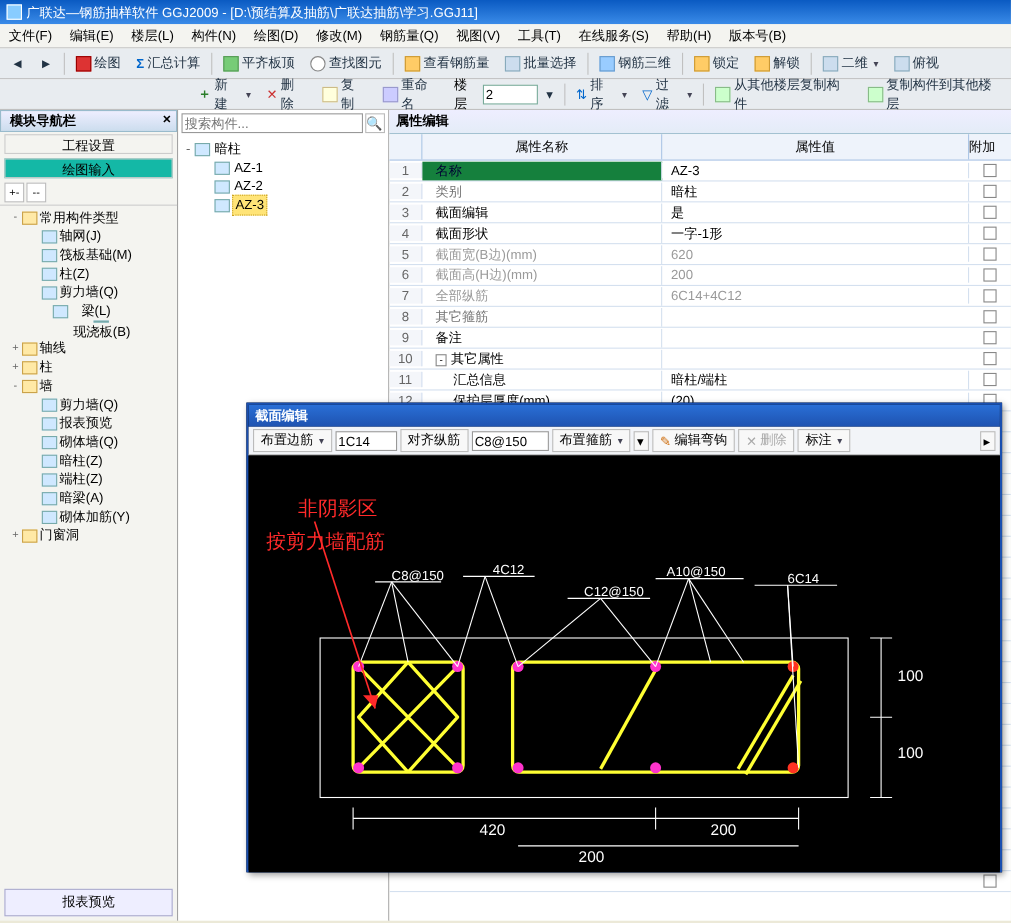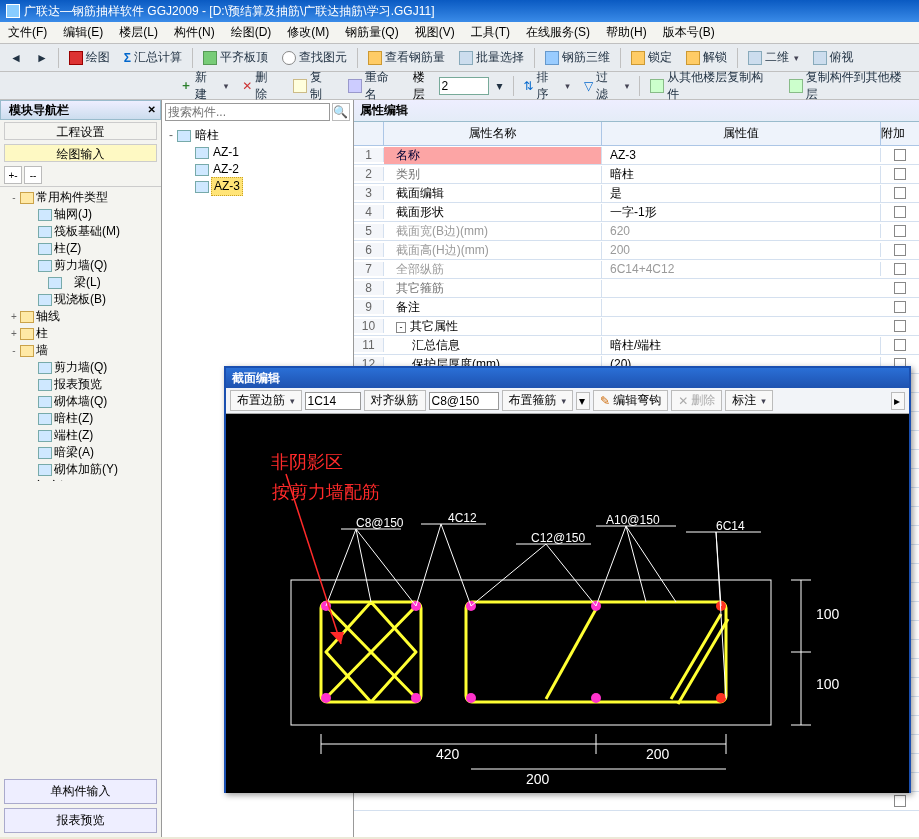--- a/index.html
+++ b/index.html
@@ -42,21 +42,21 @@
   .prop-head .c3 { flex: 1; border-right: 1px solid #acc6e6; text-align: center; padding: 3px 0; }
   .prop-head .c4 { width: 38px; padding: 3px 0; }
   .prop-table { overflow: auto; flex: 1; }
   .prow { display: flex; border-bottom: 1px solid #d4e0ef; height: 19px; align-items: center; }
   .prow .c1 { width: 30px; border-right: 1px solid #d4e0ef; text-align: center; color: #666; background: #f4f6fa; }
   .prow .c2 { width: 218px; border-right: 1px solid #d4e0ef; padding-left: 12px; }
   .prow .c2.indent { padding-left: 28px; }
   .prow .c3 { flex: 1; border-right: 1px solid #d4e0ef; padding-left: 8px; }
   .prow .c4 { width: 38px; display: flex; align-items: center; justify-content: center; }
   .prow .c4 .chk { width: 12px; height: 12px; border: 1px solid #888; background: #fff; }
-  .prow.selected .c2 { background: #fca5a5; color: #003; }
+  .prow.selected .c2 { background: #15803d; color: #003; }
   .prow.selected .c3 { background: #fff; }
   .prow .blue { color: #737373; }
   .prow .grey { color: #9a9a9a; }
   .section-dialog { position: absolute; left: -130px; top: 266px; width: 687px; height: 427px; border: 2px solid #1a4fb0; background: #000; box-shadow: 2px 2px 6px rgba(0,0,0,.4); }
   .section-dialog .dlg-title { background: linear-gradient(#2a6fd6,#1e52b0); color: #fff; height: 20px; line-height: 20px; padding-left: 6px; font-weight: bold; }
   .section-dialog .dlg-tb { background: #f2f4f8; height: 26px; display: flex; align-items: center; gap: 3px; padding: 0 4px; border-bottom: 1px solid #aaa; }
   .section-dialog .dlg-tb .dbtn { background: #f8f8f8; border: 1px solid #bbb; padding: 1px 6px; display: inline-flex; align-items: center; gap: 3px; }
   .section-dialog .dlg-tb input { border: 1px solid #999; height: 18px; width: 56px; }
   .canvas { position: relative; width: 100%; height: 379px; background: #000; }
   .canvas svg { position: absolute; left: 0; top: 0; }
@@ -185,21 +185,21 @@
 </div>
 
 <div class="body-row">
 
   <div class="left-col">
     <div class="nav-header">
       <span>模块导航栏</span>
       <span style="font-size:10px">✕</span>
     </div>
     <div class="nav-sub">工程设置</div>
-    <div class="nav-sub" style="background:#fef9c3">绘图输入</div>
+    <div class="nav-sub" style="background:#14b8a6">绘图输入</div>
     <div class="tree-toolbar">
       <span class="mini-btn">+-</span>
       <span class="mini-btn">--</span>
     </div>
     <div class="tree" id="left-tree">
         <div class="tree-node" style="padding-left: 6px;">
           <span class="tw">-</span>
           <span class="ic ic-folder"></span>
           <span>常用构件类型</span>
         </div>
@@ -221,21 +221,21 @@
         <div class="tree-node" style="padding-left: 24px;">
           <span class="tw"></span>
           <span class="ic ic-item"></span>
           <span>剪力墙(Q)</span>
         </div>
         <div class="tree-node" style="padding-left: 24px; gap: 10px;">
           <span class="tw"></span>
           <span class="ic ic-item"></span>
           <span>梁(L)</span>
         </div>
-        <div class="tree-node" style="padding-left: 24px;">
+        <div class="tree-node" style="padding-left: 24px; flex-direction: column;">
           <span class="tw"></span>
           <span class="ic ic-item"></span>
           <span>现浇板(B)</span>
         </div>
         <div class="tree-node" style="padding-left: 6px;">
           <span class="tw">+</span>
           <span class="ic ic-folder"></span>
           <span>轴线</span>
         </div>
         <div class="tree-node" style="padding-left: 6px;">
@@ -284,21 +284,20 @@
           <span>砌体加筋(Y)</span>
         </div>
         <div class="tree-node" style="padding-left: 6px;">
           <span class="tw">+</span>
           <span class="ic ic-folder"></span>
           <span>门窗洞</span>
         </div>
       </div>
     <div style="flex:1"></div>
     <div class="bottom-btns">
-      <div class="btn">单构件输入</div>
       <div class="btn">报表预览</div>
     </div>
   </div>
 
   <div class="mid-col">
     <div class="search-row">
       <input placeholder="搜索构件..." style="">
       <span class="mini-btn">
           <span>🔍</span>
         </span>
@@ -699,21 +698,21 @@
             <line x1="500" y1="320" x2="500" y2="340" stroke="#fff"></line>
           <line x1="245" y1="355" x2="500" y2="355" stroke="#fff"></line>
 
           <line x1="575" y1="166" x2="575" y2="238" stroke="#fff"></line>
             <line x1="565" y1="166" x2="585" y2="166" stroke="#fff"></line>
             <line x1="565" y1="238" x2="585" y2="238" stroke="#fff"></line>
           <line x1="575" y1="238" x2="575" y2="311" stroke="#fff"></line>
             <line x1="565" y1="311" x2="585" y2="311" stroke="#fff"></line>
         </svg>
         <div class="redtxt" style="left:45px;top:36px">非阴影区</div>
-        <div class="redtxt" style="left:46px;top:66px">按剪力墙配筋</div>
+        <div class="redtxt" style="left:16px;top:66px">按剪力墙配筋</div>
         <div class="whitetxt" style="left:130px;top:102px">C8@150</div>
         <div class="whitetxt" style="left:222px;top:97px">4C12</div>
         <div class="whitetxt" style="left:305px;top:117px">C12@150</div>
         <div class="whitetxt" style="left:380px;top:99px">A10@150</div>
         <div class="whitetxt" style="left:490px;top:105px">6C14</div>
         <div class="dim" style="left:590px;top:192px">100</div>
         <div class="dim" style="left:590px;top:262px">100</div>
         <div class="dim" style="left:210px;top:332px">420</div>
         <div class="dim" style="left:420px;top:332px">200</div>
         <div class="dim" style="left:300px;top:357px">200</div>

